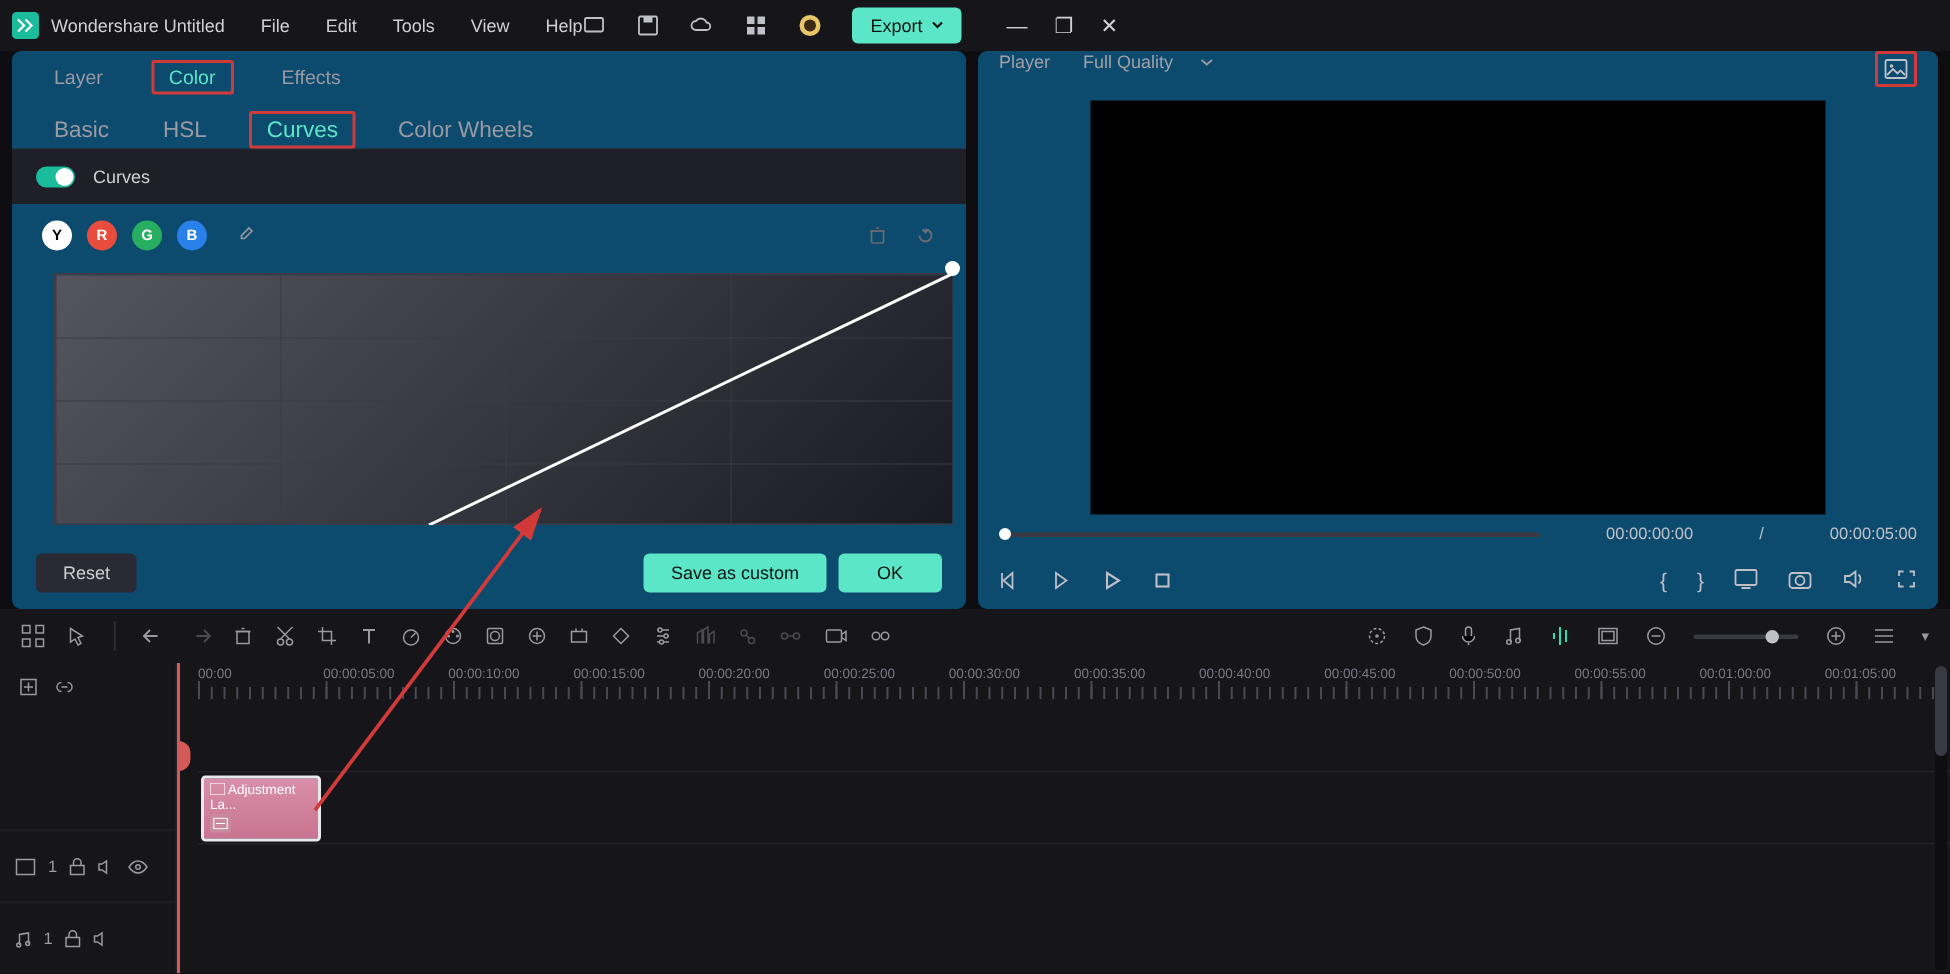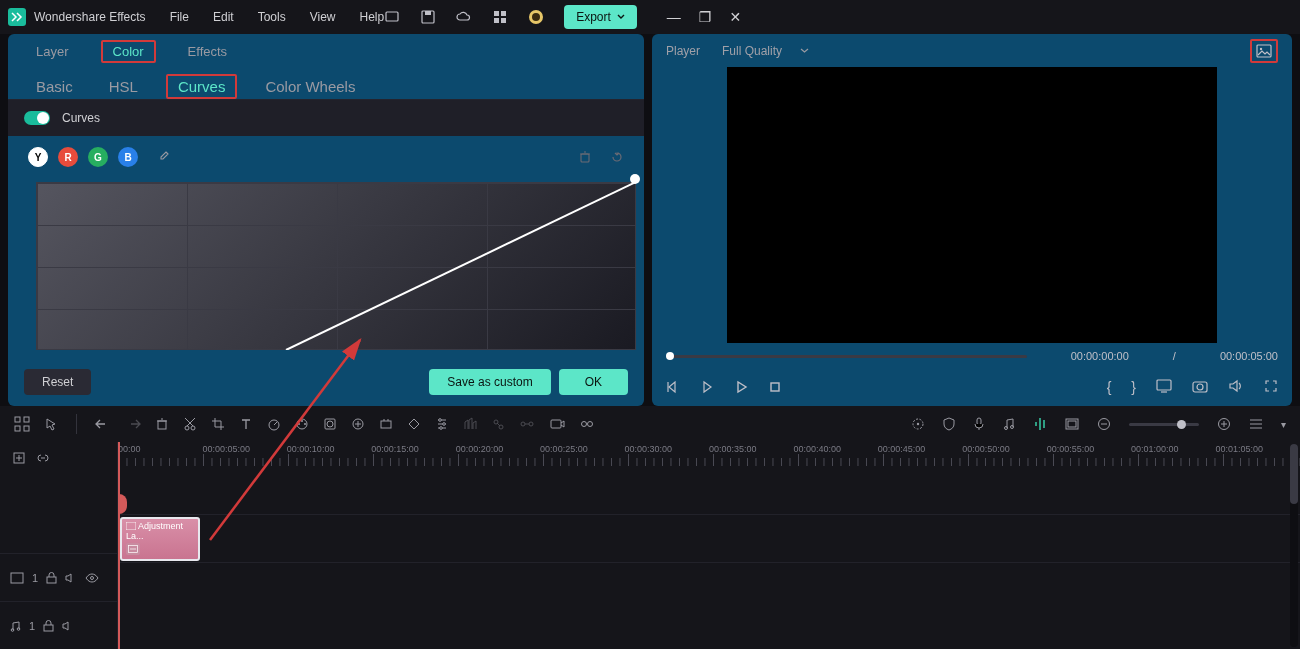--- a/index.html
+++ b/index.html
@@ -49,21 +49,21 @@
   .curve-line { position: absolute; left: 8px; top: 4px; }
   .curve-handle-top { position: absolute; right: -16px; top: -4px; width: 10px; height: 10px; border-radius: 50%; background: #fff; }
 
   .panel-bottom { height: 48px; display: flex; align-items: center; padding: 0 16px; gap: 8px; }
   .btn { height: 26px; padding: 0 18px; border: none; border-radius: 4px; font-size: 12px; cursor: pointer; }
   .btn-reset { background: #2a2a34; color: #d0d0d4; }
   .btn-accent { background: #5ce6c8; color: #0b1410; }
   .spacer { flex: 1; }
 
   
-  .player-header { height: 34px; display: flex; align-items: center; gap: 22px; padding: 0 14px; font-size: 12px; color: #a0a0a8; }
+  .player-header { height: 34px; display: flex; align-items: flex-start; gap: 22px; padding: 0 14px; font-size: 12px; color: #a0a0a8; }
   .quality-dd { display: flex; align-items: center; gap: 18px; }
   .snapshot-btn { margin-left: auto; width: 28px; height: 24px; border: 2px solid #d23a3a; display: flex; align-items: center; justify-content: center; border-radius: 2px; color: #d0d0d4; }
   .video-stage { flex: 1; display: flex; align-items: center; justify-content: center; }
   .video-canvas { width: 490px; height: 276px; background: #000; }
 
   .scrub-row { height: 26px; display: flex; align-items: center; padding: 0 14px; gap: 12px; }
   .scrub-track { flex: 1; height: 3px; background: #3a3a44; border-radius: 2px; position: relative; }
   .scrub-head { position: absolute; left: 0; top: -3px; width: 8px; height: 8px; border-radius: 50%; background: #fff; }
   .time-txt { font-size: 11px; color: #c0c0c8; margin-left: 32px; }
 
@@ -78,21 +78,21 @@
   .zoom-track { width: 70px; height: 3px; background: #3a3a44; border-radius: 2px; position: relative; }
   .zoom-knob { position: absolute; left: 48px; top: -3px; width: 9px; height: 9px; border-radius: 50%; background: #c0c0c8; }
 
   
   .timeline { flex: 1; background: #15151a; display: flex; min-height: 0; position: relative; }
   .tl-left { width: 118px; background: #15151a; display: flex; flex-direction: column; border-right: 1px solid #22222a; }
   .tl-left-row { height: 32px; display: flex; align-items: center; gap: 10px; padding: 0 12px; color: #9a9aa2; font-size: 12px; }
   .tl-gap { flex: 1; }
   .track-head { height: 48px; display: flex; align-items: center; gap: 8px; padding: 0 10px; color: #9a9aa2; font-size: 11px; border-top: 1px solid #22222a; }
 
-  .tl-body { flex: 1; position: relative; overflow: hidden; }
+  .tl-body { flex: 1; position: relative; overflow: hidden; padding-left: 14px; }
   .ruler { height: 24px; position: relative; display: flex; font-size: 9px; color: #7a7a84; }
   .ruler-seg { width: 85px; position: relative; }
   .ruler-seg span { position: absolute; top: 2px; left: 0; }
   .ruler-ticks { position: absolute; bottom: 0; left: 0; right: 0; height: 8px; background-image: linear-gradient(to right, #4a4a54 1px, transparent 1px); background-size: 8.5px 8px; }
   .ruler-ticks.big { height: 12px; background-size: 85px 12px; }
 
   .playhead-bar { position: absolute; left: 0; top: 0; bottom: 0; width: 2px; background: #d45a5a; z-index: 5; }
   .playhead-head { position: absolute; left: -7px; top: 52px; width: 16px; height: 20px; background: #d45a5a; border-radius: 0 8px 8px 8px; z-index: 6; }
 
   .track-lane { height: 48px; border-top: 1px solid #22222a; position: relative; }
@@ -110,21 +110,21 @@
 </style>
 </head>
 <body>
 
 <div class="titlebar">
   <div class="logo">
     <svg width="12" height="12" viewBox="0 0 12 12">
         <path d="M1 2 L5 6 L1 10 M6 2 L10 6 L6 10" stroke="#fff" stroke-width="1.5" fill="none"></path>
       </svg>
   </div>
-  <div class="app-name">Wondershare Effects</div>
+  <div class="app-name">Wondershare Untitled</div>
   <div class="menu">
     <span>File</span>
     <span>Edit</span>
     <span>Tools</span>
     <span>View</span>
     <span>Help</span>
   </div>
   <div class="title-right">
     <span class="title-icon">
         <svg width="16" height="16" viewBox="0 0 16 16">

